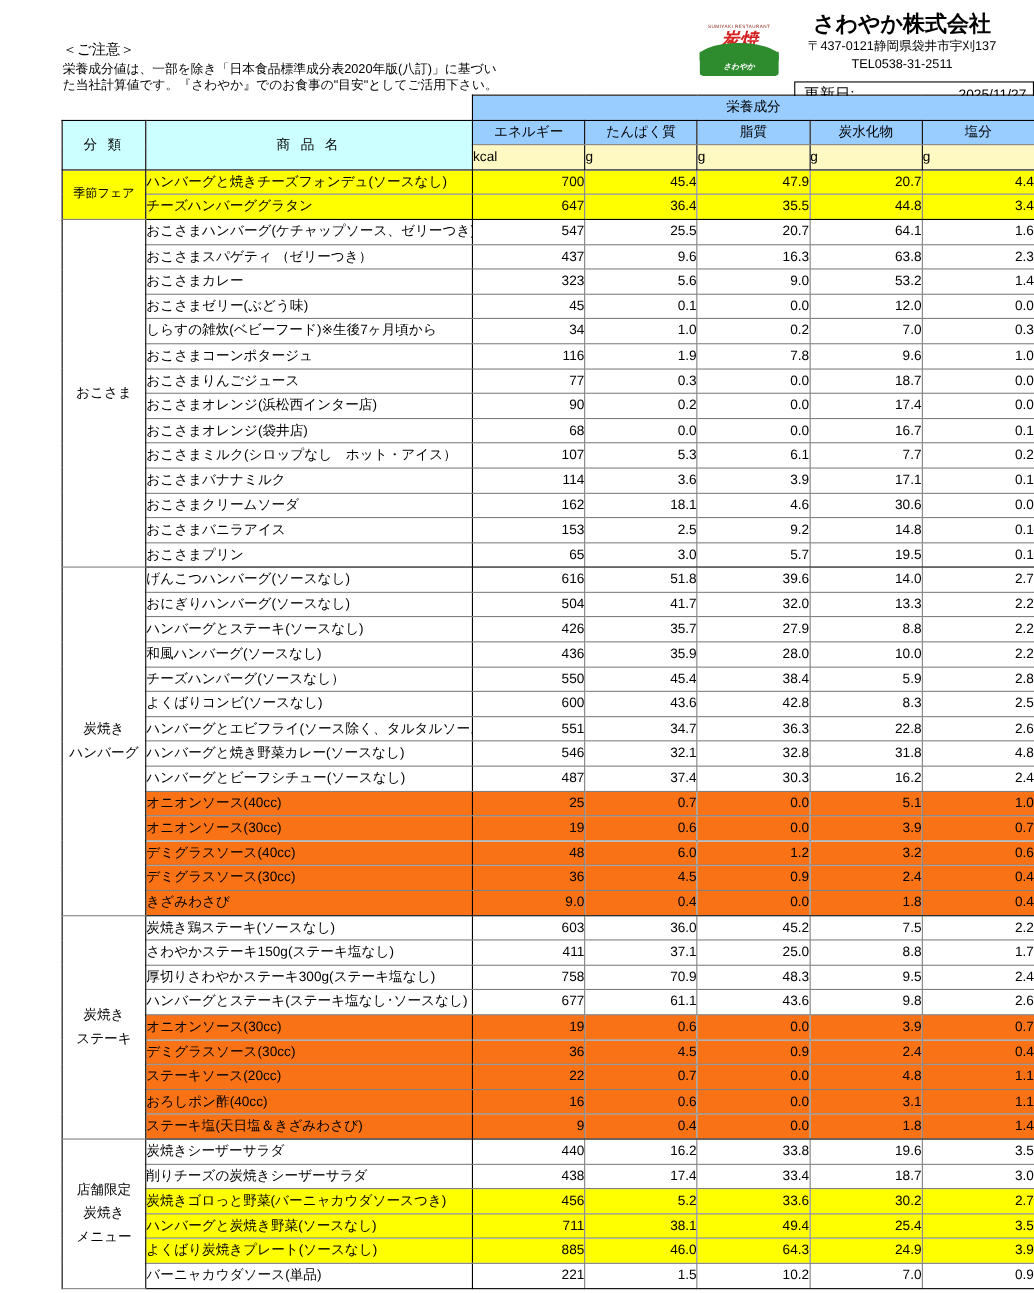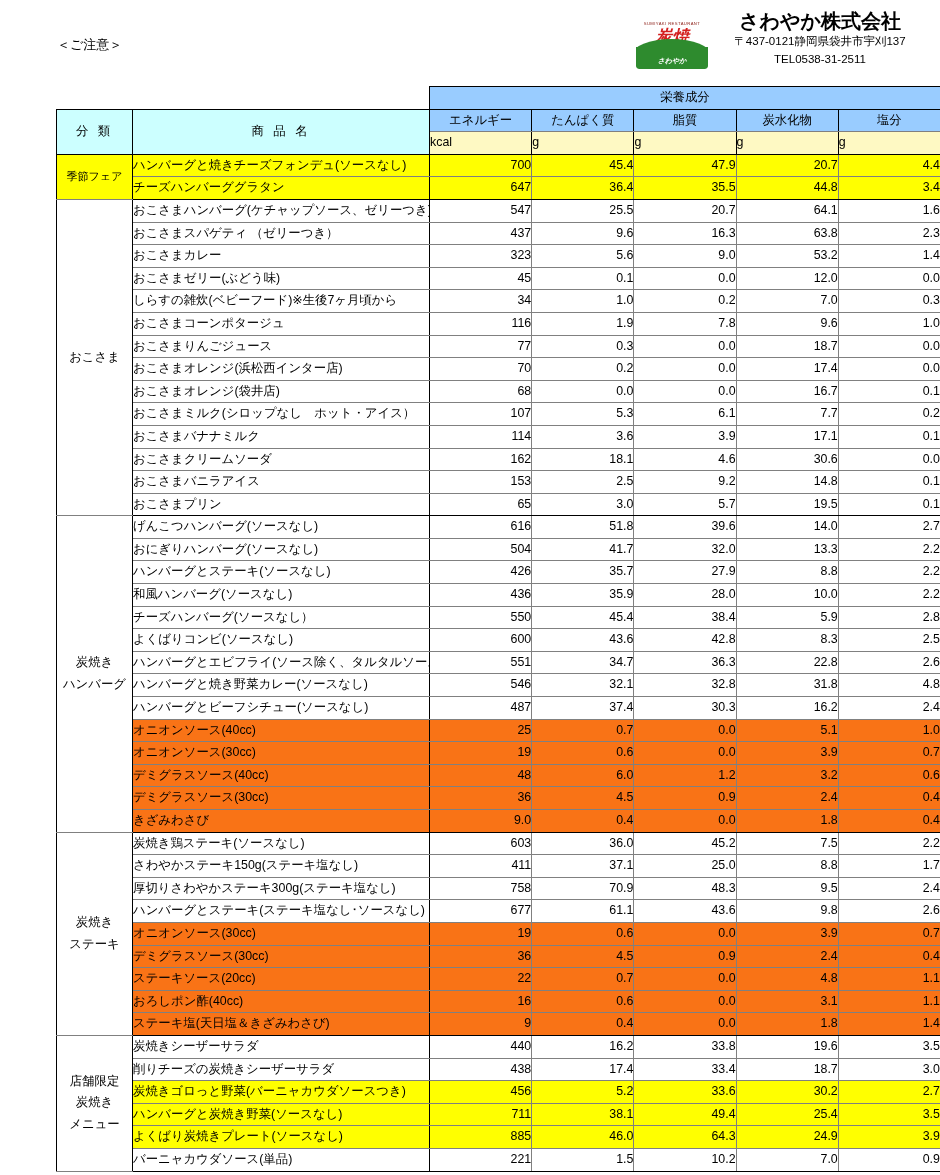--- a/index.html
+++ b/index.html
@@ -171,34 +171,39 @@
   tr.sec-start td { border-top:1.4px solid #000 !important; }
   tr.sec-end td   { border-bottom:1.4px solid #000 !important; }
   tr.last-row td  { border-bottom:1.8px solid #000 !important; }
 </style>
 </head>
 <body>
 
 <div id="page">
 
   <div class="notice-label">＜ご注意＞</div>
+  <div class="notice-body">栄養成分値は、一部を除き「日本食品標準成分表2020年版(八訂)」に基づいた当社計算値です。『さわやか』でのお食事の"目安"としてご活用下さい。</div>
 
   <div class="logo">
     <div class="top-half"></div>
     <div class="arc-text">SUMIYAKI RESTAURANT</div>
     <div class="flame">炭焼</div>
     <div class="bot-half"></div>
     <div class="swoosh"></div>
     <div class="script">さわやか</div>
   </div>
 
   <div class="company-name">さわやか株式会社</div>
   <div class="company-addr">〒437-0121静岡県袋井市宇刈137</div>
   <div class="company-tel">TEL0538-31-2511</div>
 
+  <div class="update-box">
+    <span class="lbl">更新日:</span>
+    <span class="val">2025/11/27</span>
+  </div>
 
   <table class="nutri">
     <colgroup>
       <col class="c-cat">
         <col class="c-name">
       <col class="c-num">
         <col class="c-num">
         <col class="c-num">
         <col class="c-num">
         <col class="c-num">
@@ -296,21 +301,21 @@
         <tr>
           <td class="name">おこさまりんごジュース</td>
           <td class="num">77</td>
           <td class="num">0.3</td>
           <td class="num">0.0</td>
           <td class="num">18.7</td>
           <td class="num last">0.0</td>
         </tr>
         <tr>
           <td class="name">おこさまオレンジ(浜松西インター店)</td>
-          <td class="num">70</td>
+          <td class="num">90</td>
           <td class="num">0.2</td>
           <td class="num">0.0</td>
           <td class="num">17.4</td>
           <td class="num last">0.0</td>
         </tr>
         <tr>
           <td class="name">おこさまオレンジ(袋井店)</td>
           <td class="num">68</td>
           <td class="num">0.0</td>
           <td class="num">0.0</td>

